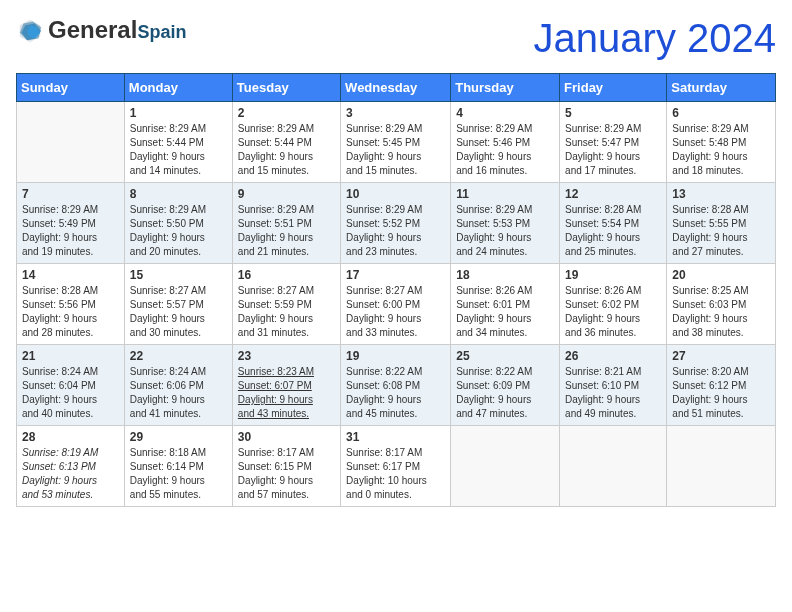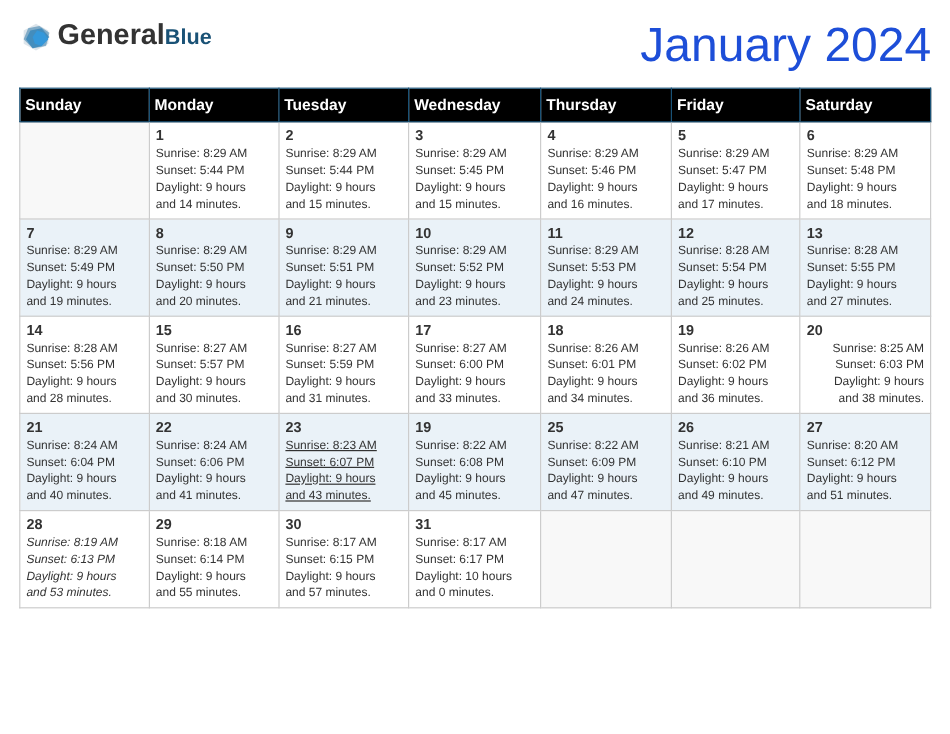--- a/index.html
+++ b/index.html
@@ -46,21 +46,21 @@
     .sub-title {
       font-size: 16px;
       color: #555;
     }
     table {
       width: 100%;
       border-collapse: collapse;
       font-size: 11px;
     }
     thead tr th {
-      background-color: #000000;
+      background-color: #3b82f6;
       color: #fff;
       padding: 6px 4px;
       text-align: left;
       font-size: 13px;
       font-weight: bold;
       border: 1px solid #1a5276;
     }
     tbody tr td {
       border: 1px solid #ccc;
       padding: 4px 5px;
@@ -95,21 +95,21 @@
 
 <div class="header-area">
   <div class="logo">
     <svg class="logo-icon" viewBox="0 0 30 30">
       <polygon points="15,4 26,10 26,22 15,28 4,22 4,10" fill="#1a5276" opacity="0.15"></polygon>
       <polygon points="18,6 27,12 24,24 12,26 4,18 8,8" fill="#2471a3" opacity="0.5"></polygon>
       <polygon points="20,8 27,16 20,24 12,26 6,18 10,10" fill="#2980b9" opacity="0.7"></polygon>
       <polygon points="22,12 26,18 20,24 14,22 12,16 16,10" fill="#3498db"></polygon>
     </svg>
     <div>
-      <span class="logo-text-general">General</span><span class="logo-text-blue">Blue</span>
+      <span class="logo-text-general">General</span><span class="logo-text-blue">Spain</span>
     </div>
   </div>
   <div class="title-area">
     <div class="main-title">January 2024</div>
   </div>
 </div>
 
 <table>
   <thead>
     <tr id="header-row">
@@ -257,21 +257,21 @@
         </td>
         <td>
           <span class="day-number">19</span>
           <div class="day-info" style="white-space: pre-line;">Sunrise: 8:26 AM
 Sunset: 6:02 PM
 Daylight: 9 hours
 and 36 minutes.</div>
         </td>
         <td>
           <span class="day-number">20</span>
-          <div class="day-info" style="white-space: pre-line; text-align: right;">Sunrise: 8:25 AM
+          <div class="day-info" style="white-space: pre-line;">Sunrise: 8:25 AM
 Sunset: 6:03 PM
 Daylight: 9 hours
 and 38 minutes.</div>
         </td>
       </tr>
       <tr>
         <td>
           <span class="day-number">21</span>
           <div class="day-info" style="white-space: pre-line;">Sunrise: 8:24 AM
 Sunset: 6:04 PM

